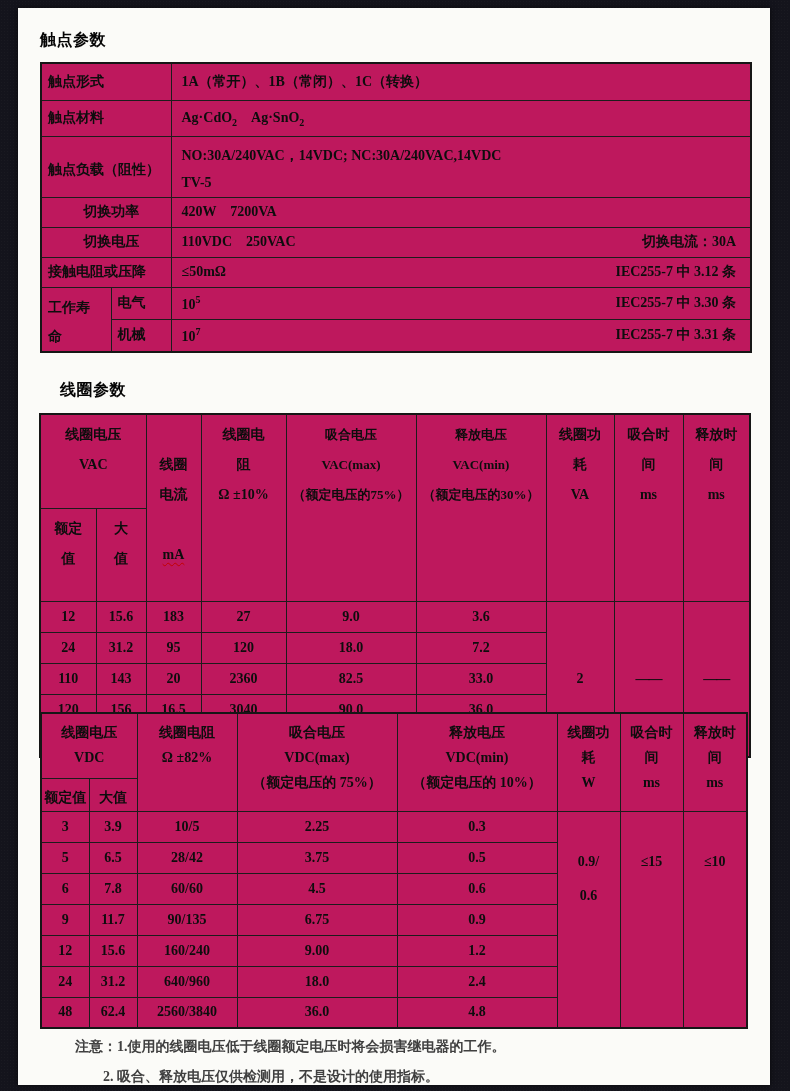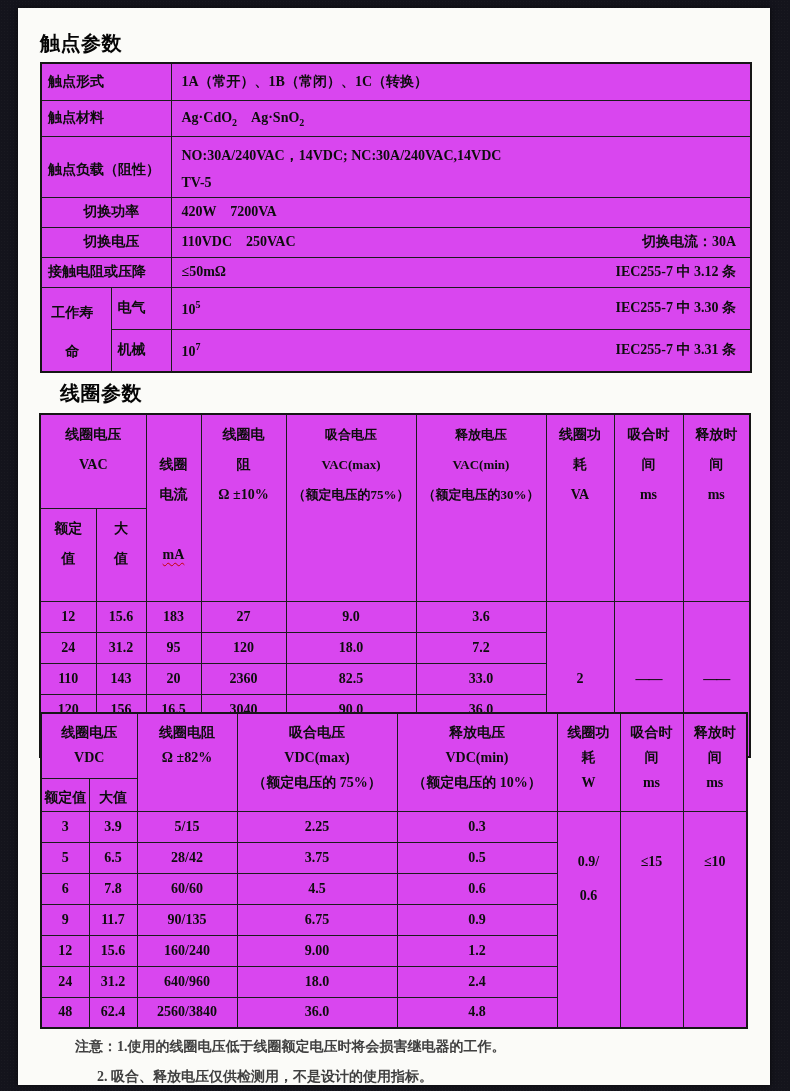--- a/index.html
+++ b/index.html
@@ -9,31 +9,31 @@
     background:#14141c;
     background-image: radial-gradient(rgba(255,255,255,0.025) 1px, transparent 1px);
     background-size:3px 3px;
     font-family:"Liberation Serif","DejaVu Serif",serif;
     color:#0d0d0d;
   }
   .page {
     position:absolute; left:18px; top:8px; width:752px; height:1077px;
     background:#fbfbf8; box-shadow:0 0 6px rgba(0,0,0,0.6);
   }
-  .sec-title { position:absolute; font-size:20px; font-weight:700; color:#050505; letter-spacing:0.5px; }
-
-  table { border-collapse:collapse; table-layout:fixed; position:absolute; border:2px solid #161616; background:#d946ef; }
+  .sec-title { position:absolute; font-size:16px; font-weight:700; color:#050505; letter-spacing:0.5px; }
+
+  table { border-collapse:collapse; table-layout:fixed; position:absolute; border:2px solid #161616; background:#be185d; }
   td { border:1.5px solid #1c1c1c; font-size:14px; font-weight:600; color:#0d0d0d; overflow:hidden; }
 
   
   .t1 td { vertical-align:middle; }
   .lab  { padding-left:6px; padding-right:2px; text-align:left; }
   .cen  { text-align:center; padding-left:12px; }
   .vtop { vertical-align:top; padding-top:7px; }
-  .lab-wrap { vertical-align:top; padding:5px 14px 0 6px; line-height:39px; text-align:center; }
+  .lab-wrap { vertical-align:top; padding:5px 14px 0 6px; line-height:29px; text-align:left; }
   .val  { padding-left:10px; text-align:left; }
   .val2 { padding-left:10px; text-align:left; vertical-align:top; padding-top:5px; line-height:27px; }
   td.vfcell { padding:0;margin-top:32px; }
   .vfrow { display:flex; justify-content:space-between; align-items:center; height:100%; padding:0 14px 0 10px; }
   sup { font-size:10px; vertical-align:super; }
   sub { font-size:10px; vertical-align:sub; }
 
   
   .hd   { text-align:center; vertical-align:top; padding-top:5px; line-height:30px; white-space:pre-line; }
   .hd.sm{ font-size:13px; }
@@ -43,21 +43,21 @@
   .dash { letter-spacing:-1px; white-space:nowrap; font-weight:700; }
   .mt   { text-align:center; vertical-align:top; padding-top:33px; line-height:34px; white-space:pre-line; }
   .squig{
     text-decoration-line:underline; text-decoration-style:wavy;
     text-decoration-color:#c40000; text-decoration-thickness:1px;
     text-underline-offset:3px;
   }
 
   
   .notes { position:absolute; font-size:14px; font-weight:700; line-height:30px; color:#404040; }
-  .note-line2 { margin-left:22px; }
+  .note-line2 { margin-left:28px; }
 </style>
 </head>
 <body>
 
 <div class="page">
 
   <div class="sec-title" style="left:22px; top:22px;">触点参数</div>
 
   <table class="t1" style="left:22px; top:54px; width:710px;">
     <colgroup>
@@ -252,21 +252,21 @@
 间
 ms</td>
     </tr>
     <tr style="height:33px">
       <td class="hd">额定值</td>
       <td class="hd">大值</td>
     </tr>
     <tr style="height:31px">
       <td class="d">3</td>
       <td class="d">3.9</td>
-      <td class="d">5/15</td>
+      <td class="d">10/5</td>
       <td class="d">2.25</td>
       <td class="d">0.3</td>
       <td rowspan="7" class="mt">0.9/
 0.6</td>
       <td rowspan="7" class="mt">≤15</td>
       <td rowspan="7" class="mt">≤10</td>
     </tr>
     <tr style="height:31px">
       <td class="d">5</td>
       <td class="d">6.5</td>

